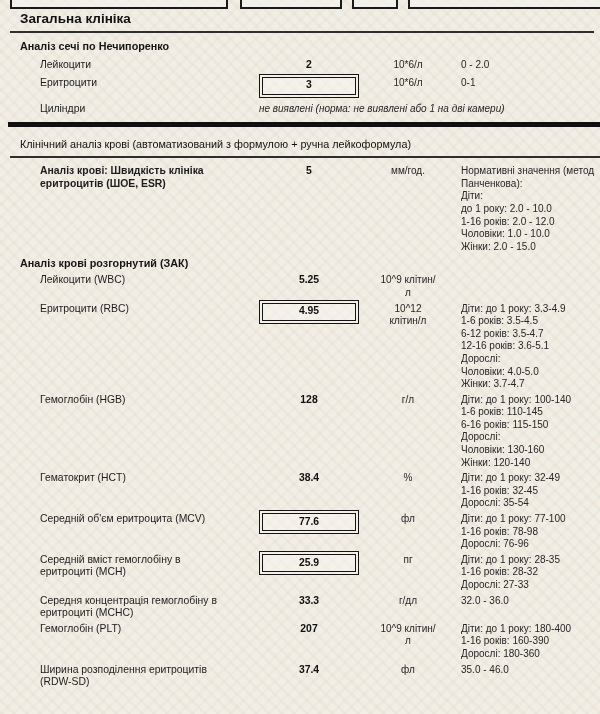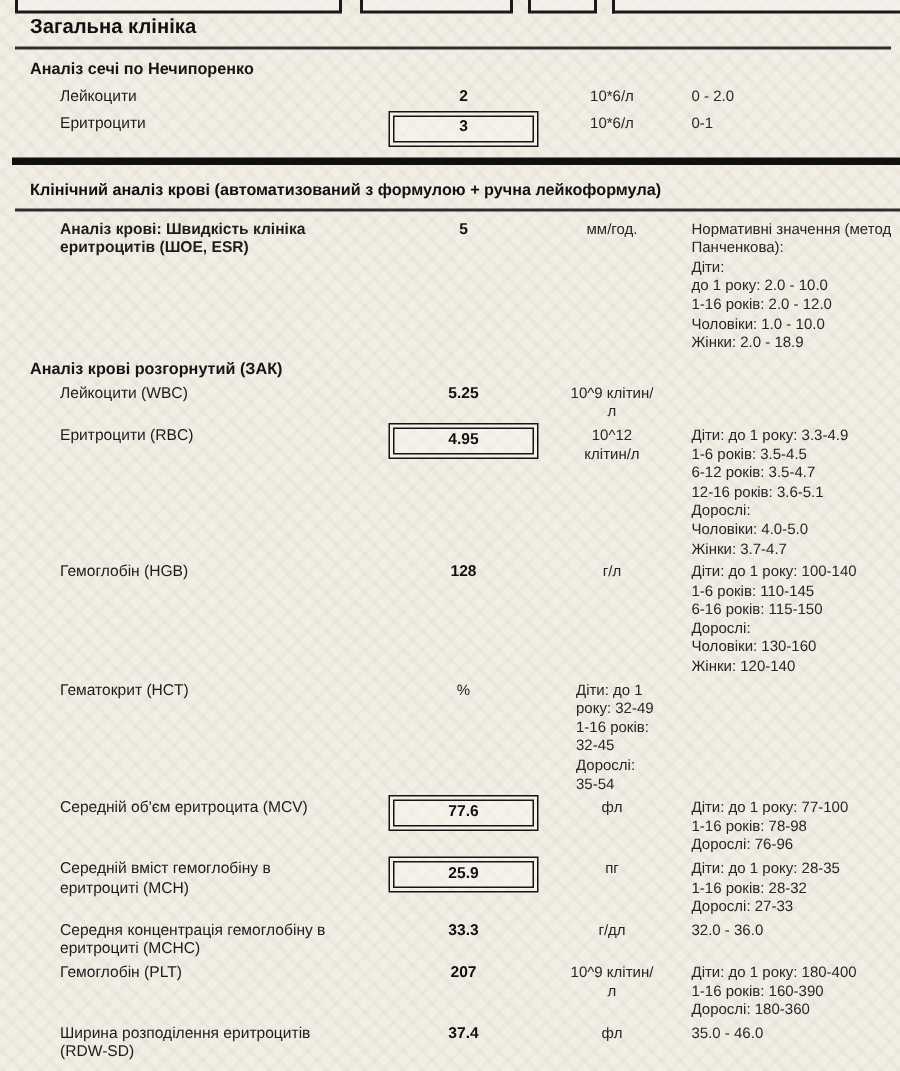--- a/index.html
+++ b/index.html
@@ -40,21 +40,21 @@
     border:4px double #151515;height:16px;margin-top:-3px;
     background:rgba(247,245,240,0.5);
   }
   #urine-rows .row:first-child{margin-top:7px;}
   #urine-rows .row:nth-child(2){margin-top:5px;}
   #urine-rows .row:nth-child(3){margin-top:5px;}
 
   .thick-bar{margin:7px 0 0 8px;height:5px;background:#101010;}
 
   .blood-header{margin:5px 0 0 10px;border-bottom:2px solid #2e2e2e;padding:2px 0 4px 10px;}
-  .blood-header span{font-size:10.8px;font-weight:bold;color:#111;}
+  .blood-header span{font-size:10.8px;font-weight:normal;color:#111;}
   #esr-row .row{margin-top:7px;}
   .sub-heading{margin:4px 0 0 20px;font-size:10.8px;font-weight:bold;color:#151515;}
   #blood-rows .row{margin-top:3px;}
   #blood-rows .row:first-child{margin-top:5px;}
 </style>
 </head>
 <body>
 
 <div class="doc">
   <div class="frag frag1"></div>
@@ -79,39 +79,44 @@
       <div class="row">
     <div class="cell label">Еритроцити</div>
     <div class="cell value boxed">
           <span class="val-inner">3</span>
         </div>
     <div class="cell unit">10*6/л</div>
     <div class="cell ref">
           <div>0-1</div>
         </div>
   </div>
+      <div class="row">
+    <div class="cell label">Циліндри</div>
+
+  <div class="cell note">не виявлені (норма: не виявлені або 1 на дві камери)</div>
+      </div>
     </div>
 
   <div class="thick-bar"></div>
 
   <div class="blood-header">
     <span>Клінічний аналіз крові (автоматизований з формулою + ручна лейкоформула)</span>
   </div>
   <div id="esr-row">
       <div class="row">
     <div class="cell label bold">Аналіз крові: Швидкість клініка еритроцитів (ШОЕ, ESR)</div>
     <div class="cell value"><span class="val-inner">5</span></div>
     <div class="cell unit">мм/год.</div>
     <div class="cell ref">
           <div>Нормативні значення (метод Панченкова):</div>
           <div>Діти:</div>
           <div>до 1 року: 2.0 - 10.0</div>
           <div>1-16 років: 2.0 - 12.0</div>
           <div>Чоловіки: 1.0 - 10.0</div>
-          <div>Жінки: 2.0 - 18.9</div>
+          <div>Жінки: 2.0 - 15.0</div>
         </div>
   </div>
     </div>
   <div class="sub-heading">Аналіз крові розгорнутий (ЗАК)</div>
   <div id="blood-rows">
       <div class="row">
     <div class="cell label">Лейкоцити (WBC)</div>
     <div class="cell value"><span class="val-inner">5.25</span></div>
     <div class="cell unit">10^9 клітин/л</div>
   </div>
@@ -139,20 +144,21 @@
           <div>Діти: до 1 року: 100-140</div>
           <div>1-6 років: 110-145</div>
           <div>6-16 років: 115-150</div>
           <div>Дорослі:</div>
           <div>Чоловіки: 130-160</div>
           <div>Жінки: 120-140</div>
         </div>
   </div>
       <div class="row">
     <div class="cell label">Гематокрит (HCT)</div>
+    <div class="cell value"><span class="val-inner">38.4</span></div>
     <div class="cell unit">%</div>
     <div class="cell ref">
           <div>Діти: до 1 року: 32-49</div>
           <div>1-16 років: 32-45</div>
           <div>Дорослі: 35-54</div>
         </div>
   </div>
       <div class="row">
     <div class="cell label">Середній об'єм еритроцита (MCV)</div>
     <div class="cell value boxed">

